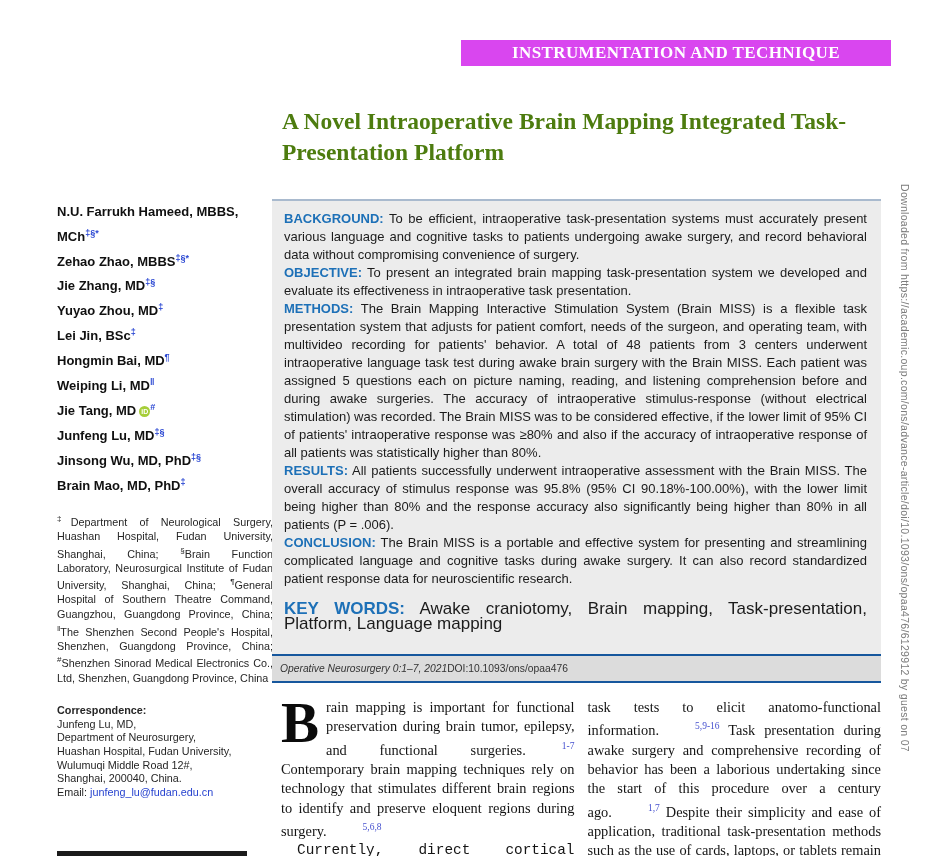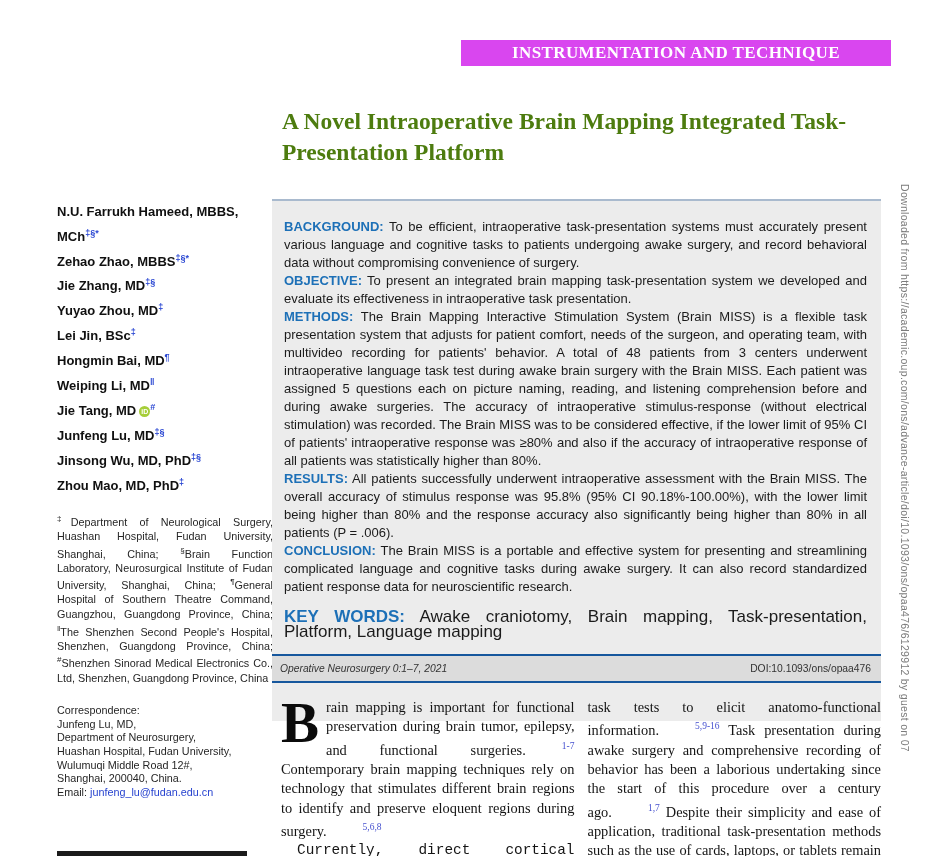--- a/index.html
+++ b/index.html
@@ -39,39 +39,39 @@
     text-align:center; line-height:11px; margin-left:3px; vertical-align:1px;
   }
   .affil {
     margin:15px 0 0 0; font-size:10.8px; line-height:14.6px;
     text-align:justify; color:#262626;
   }
   .affil sup { font-size:8px; }
   .footnote { margin:15px 0 0 0; font-size:10.6px; line-height:13.8px; color:#262626; }
   .corr { margin-top:19px; font-size:10.8px; line-height:13.6px; color:#262626; }
   .corr p { margin:0; }
-  .corr-head { font-weight:normal; }
+  .corr-head { font-weight:bold; }
   .email { color:#2743CF; text-decoration:none; }
 
   
   .abstract {
-    position:absolute; left:272px; top:199px; width:609px; height:522px;
+    position:absolute; left:272px; top:199px; width:609px; height:455px;
     background:#ECECEC; border-top:2px solid #A9BACE; box-sizing:border-box;
-    padding:17px 14px 0 12px; font-size:13px; line-height:18px;
+    padding:9px 14px 0 12px; font-size:13px; line-height:18px;
     text-align:justify; color:#1b1b1b; overflow:hidden;
   }
   .abs-p { margin:0; }
   .abs-label { font-weight:bold; color:#1D70B7; }
   .keywords { margin-top:13px; font-size:17px; line-height:15px; }
 
   
   .journal-bar {
     position:absolute; left:272px; top:654px; width:609px; height:29px;
     background:#DCDCDC; border-top:2px solid #16579D; border-bottom:2px solid #16579D;
-    box-sizing:border-box; display:flex; justify-content:space-between; align-items:center;
+    box-sizing:border-box; display:flex; align-items:center;
     padding:0 10px 0 8px; font-size:10.3px; color:#333333;
   }
   .jleft { font-style:italic; }
 
   
   .body-cols {
     position:absolute; left:281px; top:698px; width:600px; display:flex; gap:13px;
     font-family:"Liberation Serif", serif; font-size:14.4px; line-height:19.4px;
     text-align:justify; color:#141414;
   }
@@ -105,21 +105,21 @@
       <div class="author"><span>N.U. Farrukh Hameed, MBBS, MCh</span><sup>‡§*</sup></div>
       <div class="author"><span>Zehao Zhao, MBBS</span><sup>‡§*</sup></div>
       <div class="author"><span>Jie Zhang, MD</span><sup>‡§</sup></div>
       <div class="author"><span>Yuyao Zhou, MD</span><sup>‡</sup></div>
       <div class="author"><span>Lei Jin, BSc</span><sup>‡</sup></div>
       <div class="author"><span>Hongmin Bai, MD</span><sup>¶</sup></div>
       <div class="author"><span>Weiping Li, MD</span><sup>‖</sup></div>
       <div class="author"><span>Jie Tang, MD</span><span class="orcid">iD</span><sup>#</sup></div>
       <div class="author"><span>Junfeng Lu, MD</span><sup>‡§</sup></div>
       <div class="author"><span>Jinsong Wu, MD, PhD</span><sup>‡§</sup></div>
-      <div class="author"><span>Zhou Mao, MD, PhD</span><sup>‡</sup></div>
+      <div class="author"><span>Brain Mao, MD, PhD</span><sup>‡</sup></div>
     </div>
 
     <p class="affil"><sup>‡</sup><span>Department of Neurological Surgery, Huashan Hospital, Fudan University, Shanghai, China; </span><sup>§</sup><span>Brain Function Laboratory, Neurosurgical Institute of Fudan University, Shanghai, China; </span><sup>¶</sup><span>General Hospital of Southern Theatre Command, Guangzhou, Guangdong Province, China; </span><sup>‖</sup><span>The Shenzhen Second People's Hospital, Shenzhen, Guangdong Province, China; </span><sup>#</sup><span>Shenzhen Sinorad Medical Electronics Co., Ltd, Shenzhen, Guangdong Province, China</span></p>
 
 
     <div class="corr">
       <p class="corr-head">Correspondence:</p>
       <p>Junfeng Lu, MD,</p>
       <p>Department of Neurosurgery,</p>
       <p>Huashan Hospital, Fudan University,</p>

